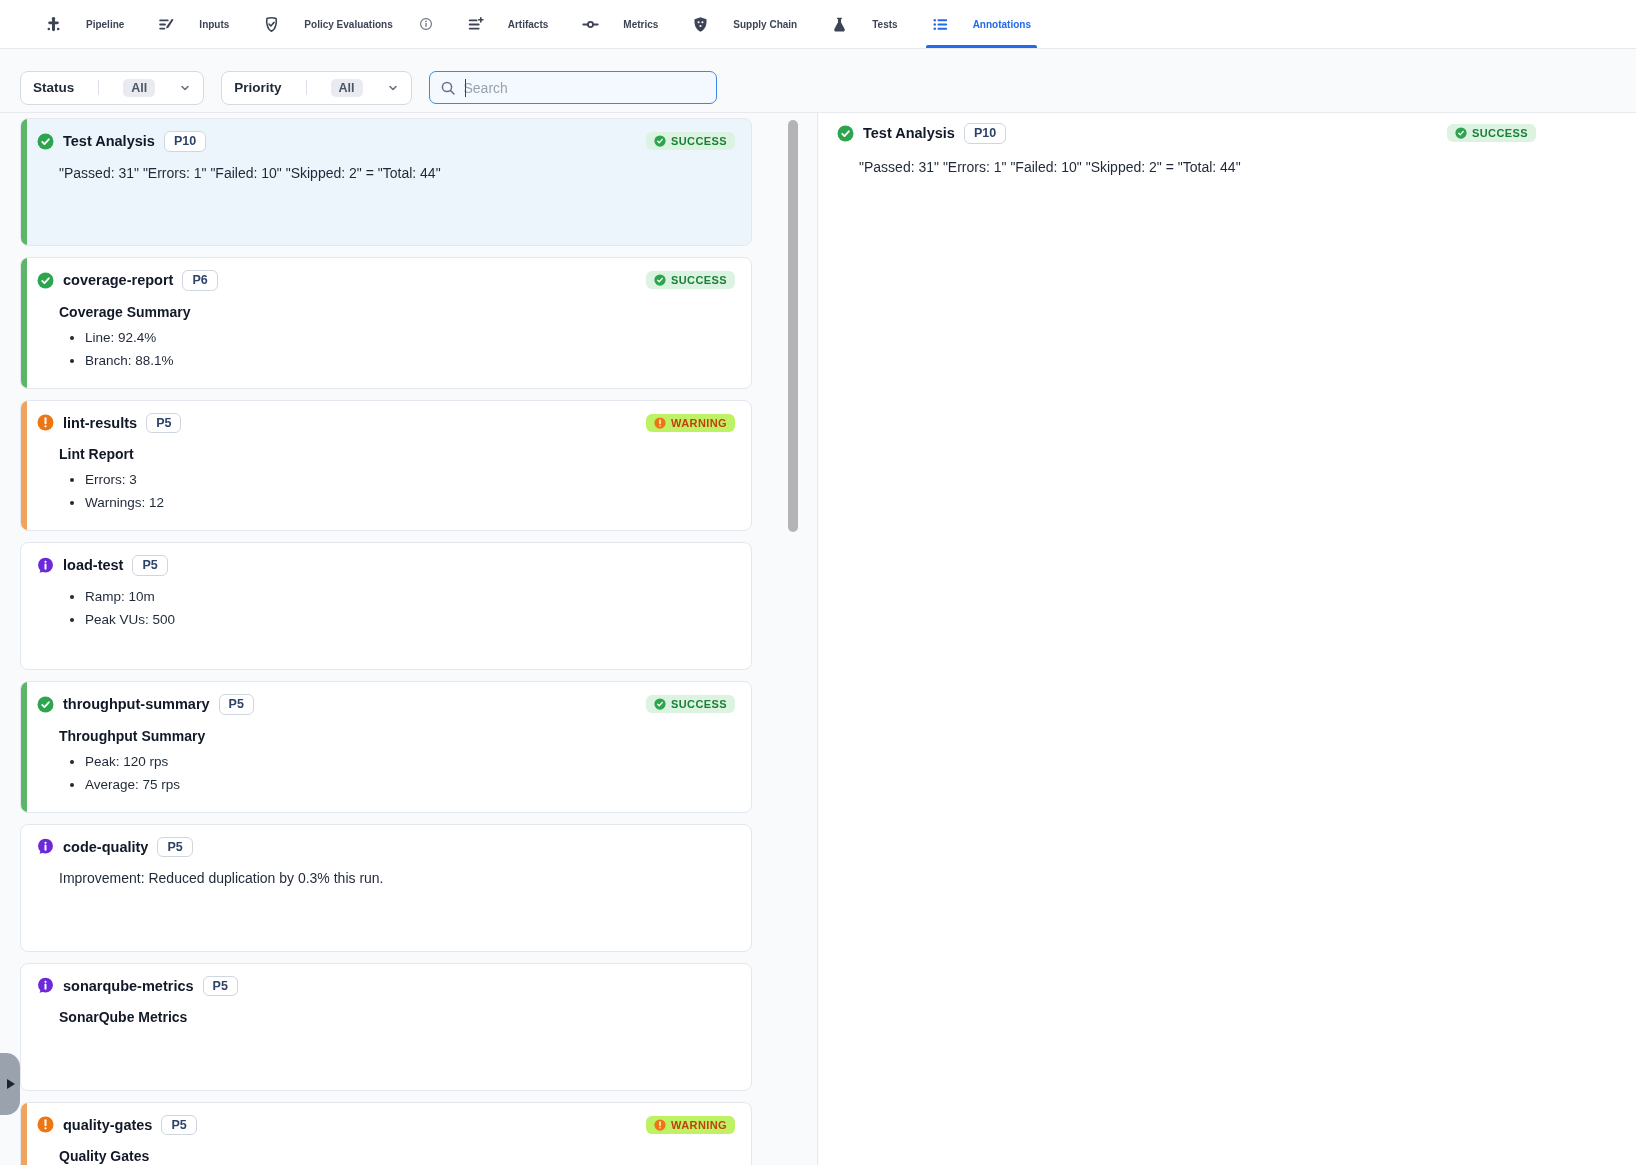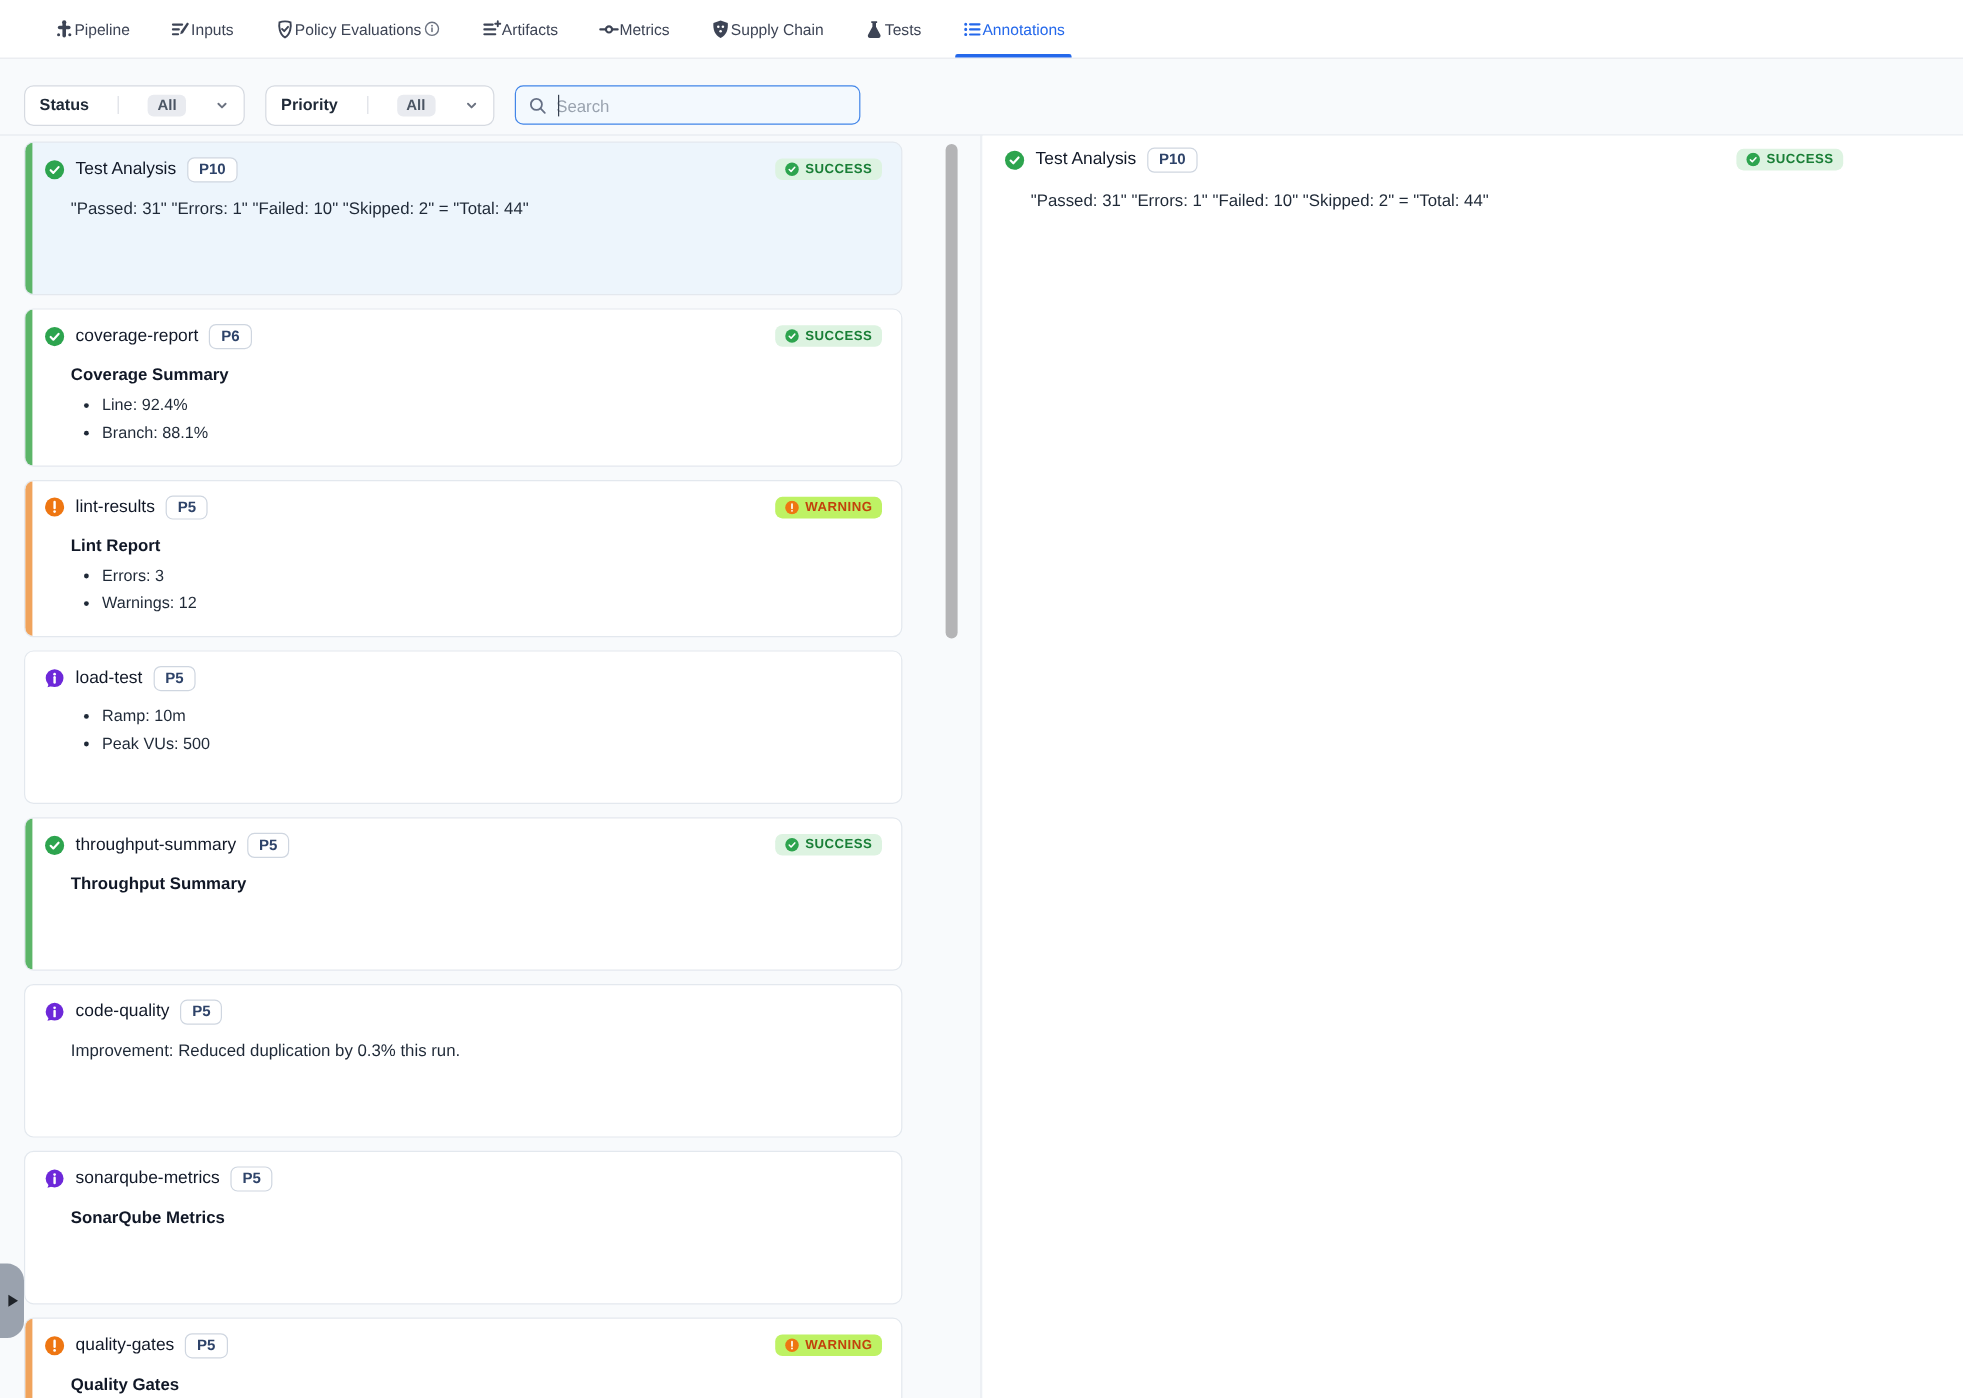--- a/index.html
+++ b/index.html
@@ -6,22 +6,22 @@
   html,body { margin:0; padding:0; }
   body {
     width:1636px; height:1165px; overflow:hidden; position:relative;
     background:#f8fafc; font-family:"Liberation Sans", sans-serif; color:#1f2937;
   }
 
   
   .tabbar { background:#ffffff; border-bottom:1px solid #e7e9ee; height:49px;
     display:flex; align-items:stretch; padding-left:45px; }
   .tabs { display:flex; gap:34px; align-items:stretch; }
-  .tab { display:flex; align-items:center; gap:0; color:#3d4455;
-    font-size:13px; font-weight:400; position:relative; cursor:pointer; white-space:nowrap; }
+  .tab { display:flex; align-items:center; gap:24px; color:#3d4455;
+    font-size:10px; font-weight:700; position:relative; cursor:pointer; white-space:nowrap; }
   .tab .ticon svg { width:17px; height:17px; display:block; }
   .tab .tinfo svg { width:14px; height:14px; display:block; margin-left:2px; }
   .tab.active { color:var(--accent); }
   .tab.active::after { content:''; position:absolute; left:-6px; right:-6px; bottom:0;
     height:3px; background:var(--accent); border-radius:2px 2px 0 0; }
 
   
   .filterbar { display:flex; align-items:center; gap:17px; padding:15px 0 0 20px; height:62px; }
   .fbtn { display:flex; align-items:center; gap:24px; background:#fff; border:1px solid #d6dae1;
     border-radius:8px; height:34px; padding:0 12px; font-size:13.5px; cursor:pointer;
@@ -48,21 +48,21 @@
   .card { width:732px; min-height:128px; background:#ffffff; border:1px solid #e3e8ee;
     border-radius:8px; margin-bottom:11px; position:relative; overflow:hidden;
     padding:12px 16px 12px 16px; cursor:pointer; }
   .card.success::before, .card.warning::before { content:''; position:absolute; left:0; top:0;
     bottom:0; width:6px; }
   .card.success::before { background:var(--success-bar); }
   .card.warning::before { background:var(--warning-bar); }
   .card.selected { background:#edf5fc; }
   .card-head { display:flex; align-items:center; gap:9px; }
   .s-icon svg { width:17px; height:17px; display:block; }
-  .card-title { font-weight:400; font-size:14.5px; color:#111827; }
+  .card-title { font-weight:700; font-size:14.5px; color:#111827; }
   .pbadge { border:1px solid #cfd6e0; border-radius:6px; background:#fff; color:#2e4369;
     font-weight:600; font-size:12.5px; padding:3px 9px; line-height:1; }
   .statusbadge { margin-left:auto; display:flex; align-items:center; gap:5px;
     border-radius:6px; padding:3px 8px; font-size:11px; font-weight:700; letter-spacing:.4px; }
   .statusbadge svg { width:12px; height:12px; display:block; }
   .statusbadge.success { background:#ddf3e1; color:#1a7f37; }
   .statusbadge.warning { background:#bef264; color:#c2410c; }
   .card-body { margin:13px 0 0 22px; font-size:14px; color:#1f2937; }
   .card-body .heading { font-weight:700; color:#111827; margin-bottom:10px; font-size:14px; }
   .card-body ul { list-style:disc; margin:0; padding-left:26px; }
@@ -329,20 +329,24 @@
                 <svg viewBox="0 0 16 16">
                   <circle cx="8" cy="8" r="7.5" fill="#2da44e"></circle>
                   <path d="M4.9 8.3l2.1 2.1 4.1-4.5" stroke="#fff" stroke-width="1.7" fill="none" stroke-linecap="round" stroke-linejoin="round"></path>
                 </svg>
               </span>
               <span>SUCCESS</span>
             </span>
           </div>
           <div class="card-body">
             <div class="heading">Throughput Summary</div>
+            <ul>
+              <li>Peak: 120 rps</li>
+              <li>Average: 75 rps</li>
+            </ul>
           </div>
         </article>
         <article class="card info">
           <div class="card-head">
             <span class="s-icon">
               <svg viewBox="0 0 16 16">
                 <path d="M2.4 14.8l1.4-3.4 3 2.3z" fill="#6d28d9"></path>
                 <circle cx="8" cy="7.6" r="7" fill="#6d28d9"></circle>
                 <circle cx="8" cy="4.5" r="1.05" fill="#fff"></circle>
                 <path d="M8 7v4.1" stroke="#fff" stroke-width="1.9" stroke-linecap="round"></path>

